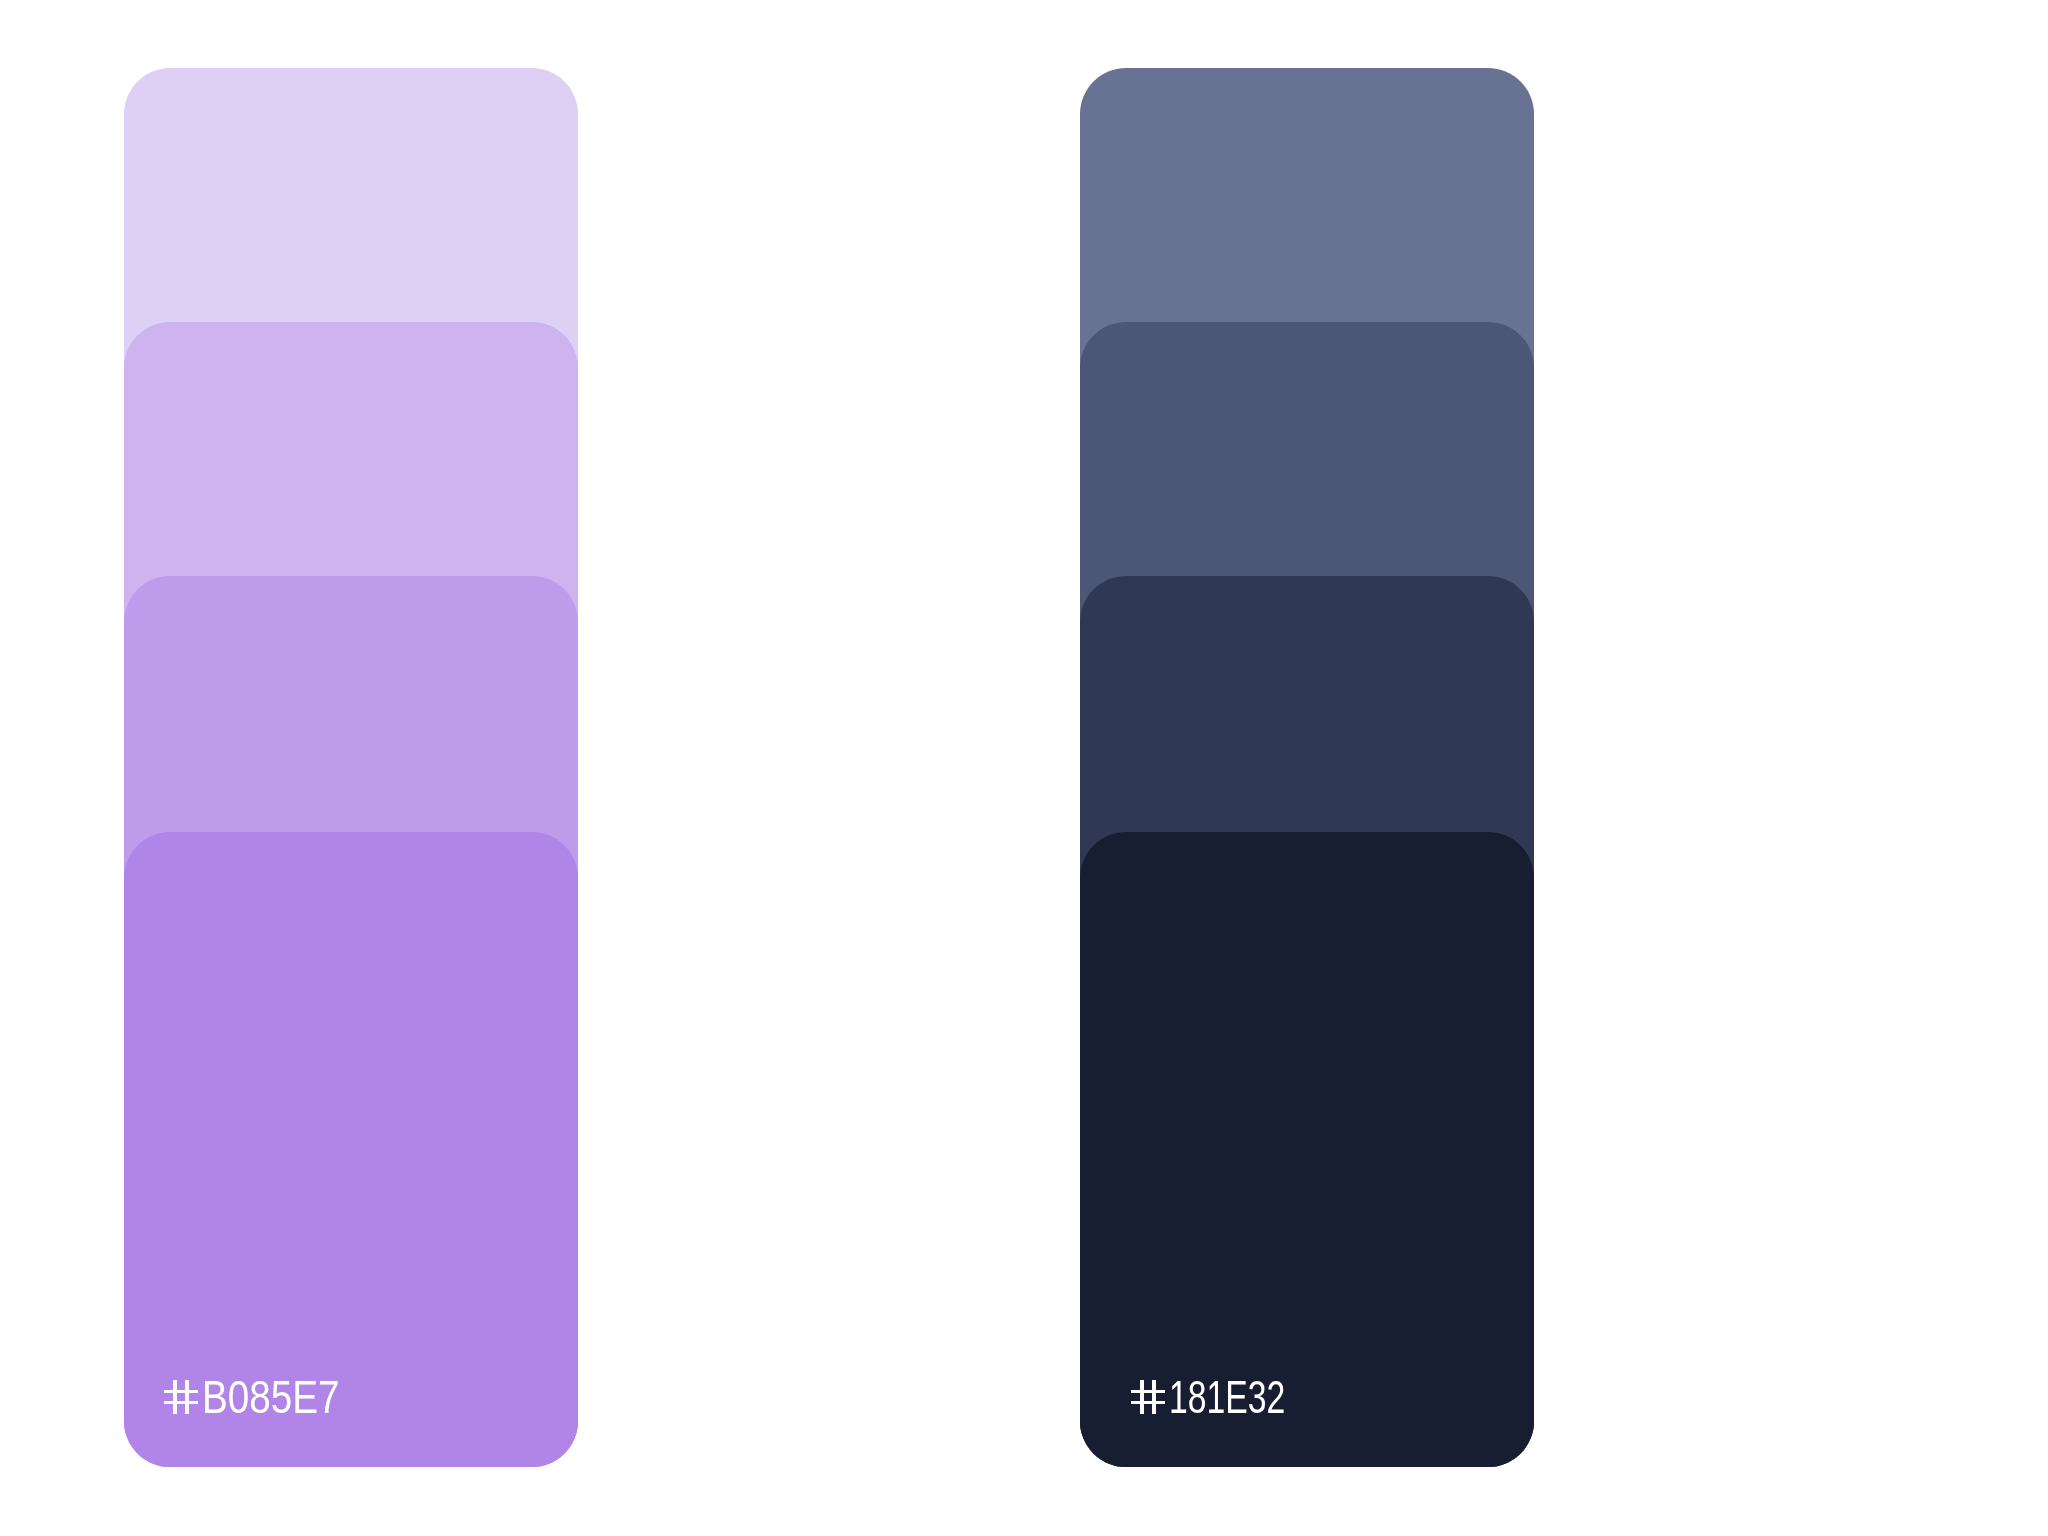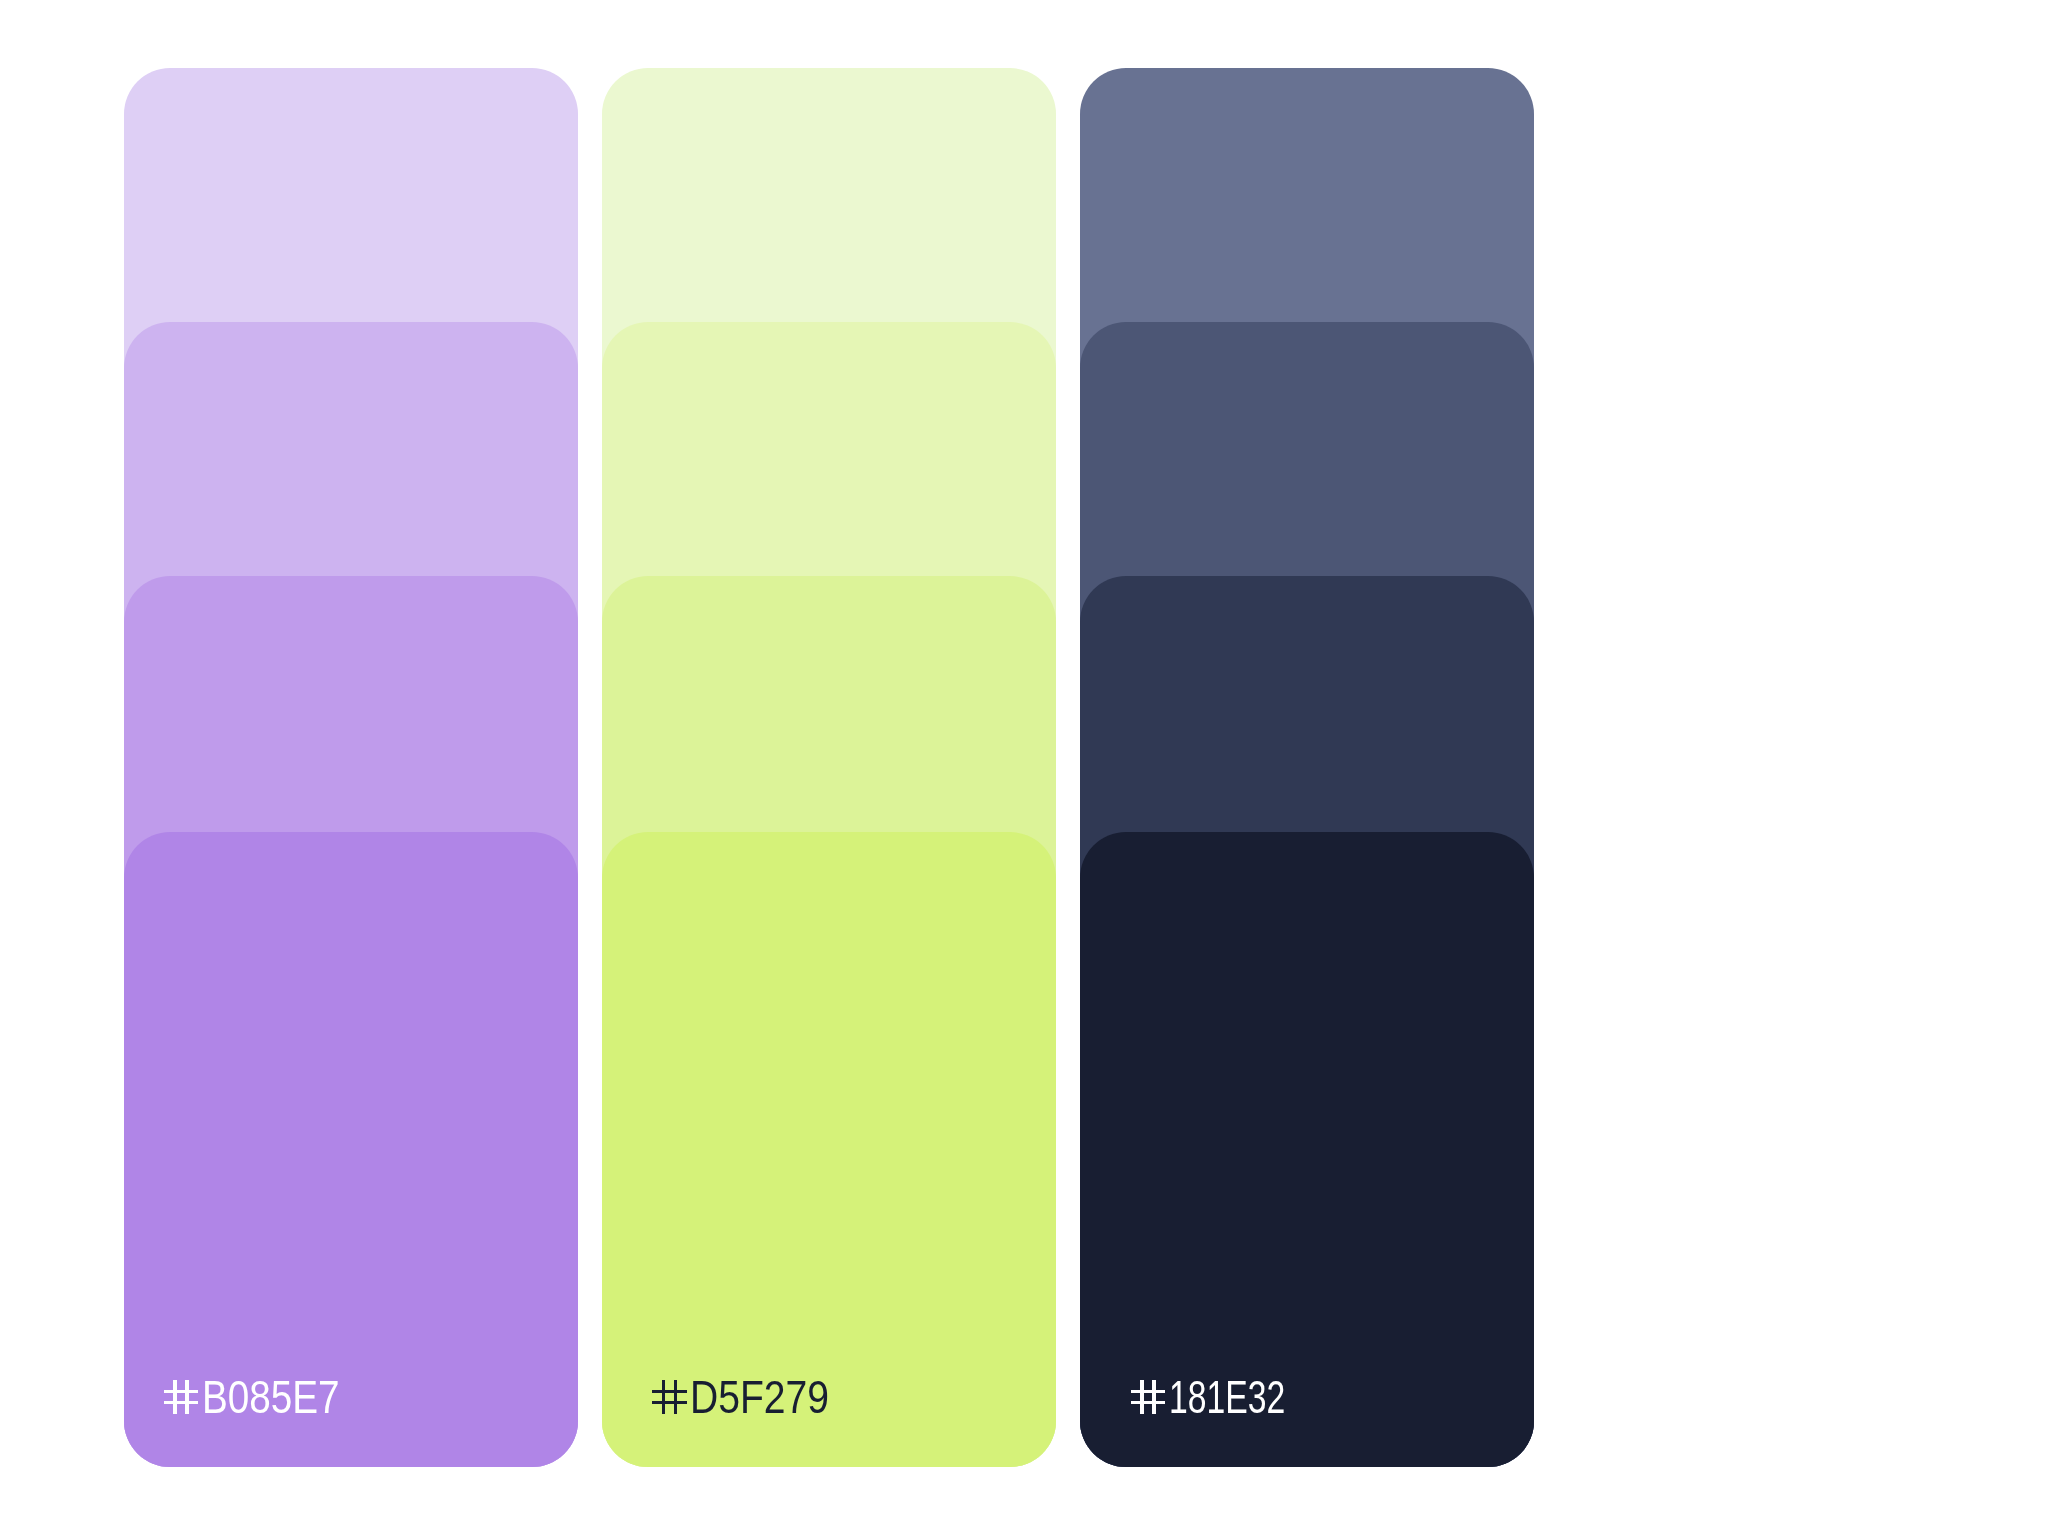--- a/index.html
+++ b/index.html
@@ -93,35 +93,20 @@
       <span class="hashmark" aria-label="#">
           <i class="v v1"></i>
           <i class="v v2"></i>
           <i class="h h1"></i>
           <i class="h h2"></i>
         </span>
         <span class="hexdigits">B085E7</span>
     </div>
   </div>
 
-  <div class="swatch col2">
-    <div class="shade s1" style="background-color: rgb(235, 248, 208);"></div>
-    <div class="shade s2" style="background-color: rgb(229, 246, 181);"></div>
-    <div class="shade s3" style="background-color: rgb(220, 243, 152);"></div>
-    <div class="shade s4" style="background-color: rgb(213, 242, 121);"></div>
-    <div class="hexlabel" title="#D5F279" style="color: rgb(24, 30, 50);">
-      <span class="hashmark" aria-label="#">
-          <i class="v v1"></i>
-          <i class="v v2"></i>
-          <i class="h h1"></i>
-          <i class="h h2"></i>
-        </span>
-        <span class="hexdigits">D5F279</span>
-    </div>
-  </div>
 
   <div class="swatch col3">
     <div class="shade s1" style="background-color: rgb(104, 114, 146);"></div>
     <div class="shade s2" style="background-color: rgb(76, 86, 117);"></div>
     <div class="shade s3" style="background-color: rgb(48, 57, 84);"></div>
     <div class="shade s4" style="background-color: rgb(24, 30, 50);"></div>
     <div class="hexlabel" title="#181E32" style="color: rgb(255, 255, 255);">
       <span class="hashmark" aria-label="#">
           <i class="v v1"></i>
           <i class="v v2"></i>

